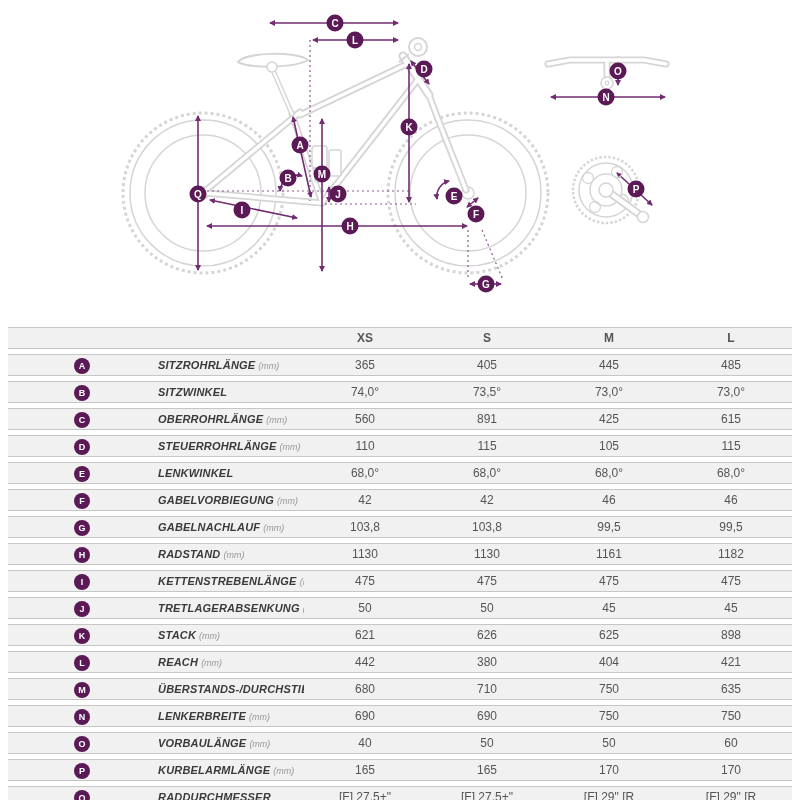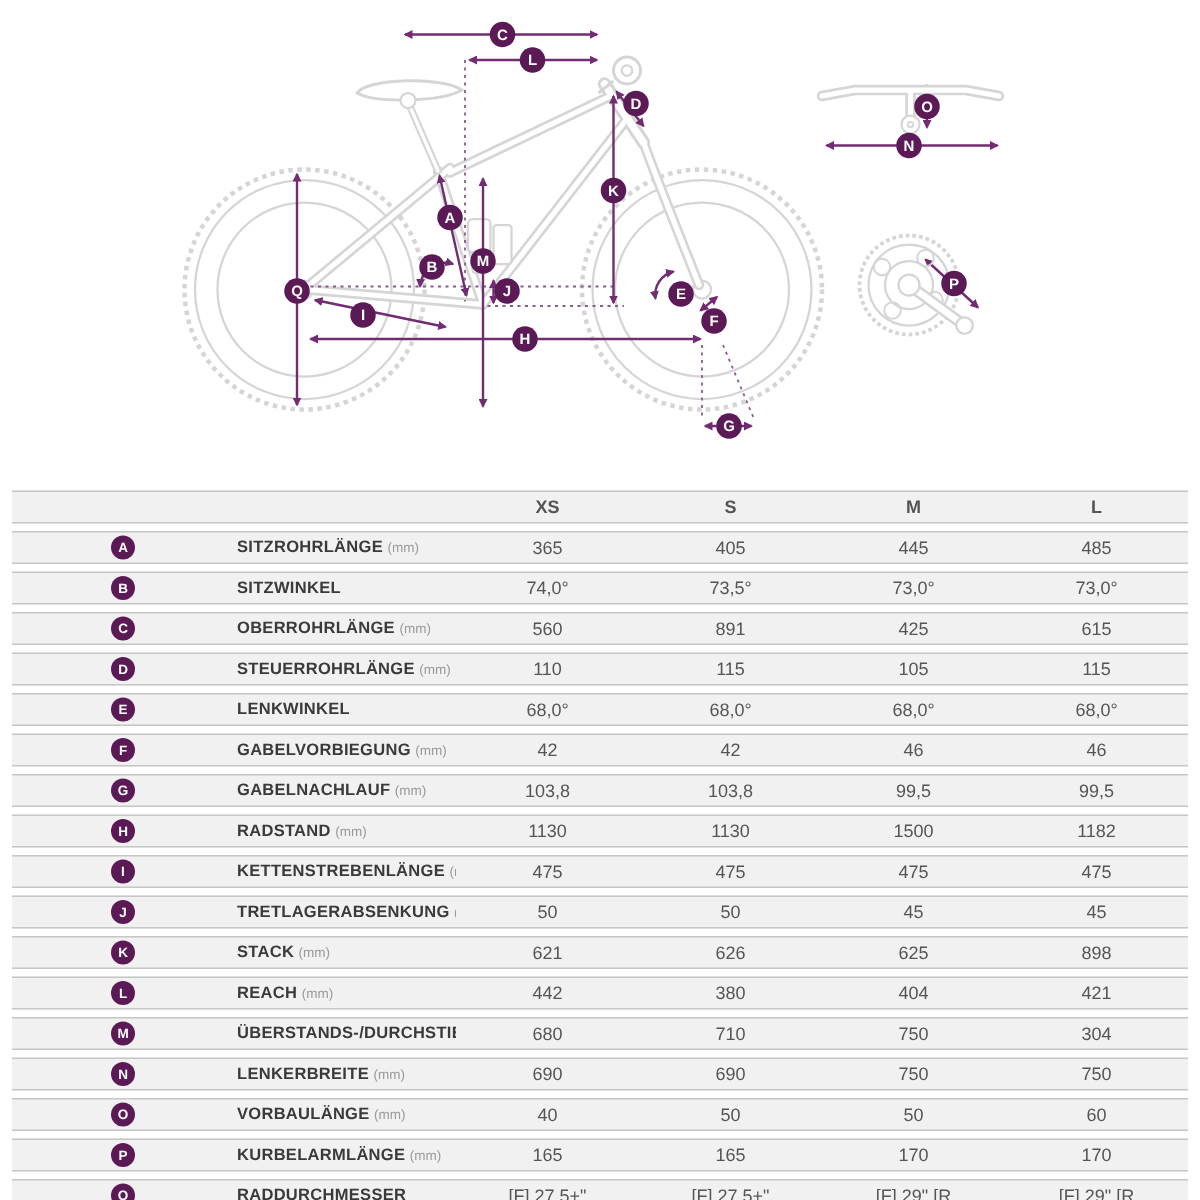--- a/index.html
+++ b/index.html
@@ -10,21 +10,21 @@
   .diagram-wrap { width:800px; height:322px; position:relative; }
   svg text.mark { font-family:"Liberation Sans",sans-serif; font-size:10px; font-weight:bold; fill:#ffffff; }
 
   
   table.geo-table { width:784px; margin:0 8px; border-collapse:separate; border-spacing:0 5px; table-layout:fixed; }
   .geo-table th, .geo-table td {
       background:#f1f1f1; border-top:1px solid #c6c6c6; border-bottom:1px solid #c6c6c6;
       height:20px; padding:0 2px; white-space:nowrap; overflow:hidden; }
   .geo-table th { color:#666; font-weight:700; font-size:13px; text-align:center; }
   td.col-letter { width:66px; text-align:center; }
-  td.col-label  { text-align:left; font-size:11px; font-weight:700; color:#3a3a3a; letter-spacing:.2px; }
+  td.col-label  { text-align:left; font-size:11px; font-weight:700; color:#3a3a3a; letter-spacing:.2px;font-style:italic; }
   .unit { font-size:9px; color:#999; font-weight:400; margin-left:3px; letter-spacing:0; }
   td.col-val, th.col-val { width:118px; text-align:center; font-size:12px; color:#555; }
   .badge { display:inline-block; width:16px; height:16px; border-radius:50%;
            background:#5b1a56; color:#fff; font-size:9px; font-weight:700;
            line-height:16px; text-align:center; vertical-align:middle; }
 </style>
 </head>
 <body>
 
 <div class="page">
@@ -287,21 +287,21 @@
           <td class="col-val">103,8</td>
           <td class="col-val">103,8</td>
           <td class="col-val">99,5</td>
           <td class="col-val">99,5</td>
         </tr>
         <tr>
           <td class="col-letter"><span class="badge">H</span></td>
           <td class="col-label"><span>RADSTAND</span><span class="unit">(mm)</span></td>
           <td class="col-val">1130</td>
           <td class="col-val">1130</td>
-          <td class="col-val">1500</td>
+          <td class="col-val">1161</td>
           <td class="col-val">1182</td>
         </tr>
         <tr>
           <td class="col-letter"><span class="badge">I</span></td>
           <td class="col-label"><span>KETTENSTREBENLÄNGE</span><span class="unit">(mm)</span></td>
           <td class="col-val">475</td>
           <td class="col-val">475</td>
           <td class="col-val">475</td>
           <td class="col-val">475</td>
         </tr>
@@ -328,21 +328,21 @@
           <td class="col-val">380</td>
           <td class="col-val">404</td>
           <td class="col-val">421</td>
         </tr>
         <tr>
           <td class="col-letter"><span class="badge">M</span></td>
           <td class="col-label"><span>ÜBERSTANDS-/DURCHSTIEGSHÖHE</span></td>
           <td class="col-val">680</td>
           <td class="col-val">710</td>
           <td class="col-val">750</td>
-          <td class="col-val">304</td>
+          <td class="col-val">635</td>
         </tr>
         <tr>
           <td class="col-letter"><span class="badge">N</span></td>
           <td class="col-label"><span>LENKERBREITE</span><span class="unit">(mm)</span></td>
           <td class="col-val">690</td>
           <td class="col-val">690</td>
           <td class="col-val">750</td>
           <td class="col-val">750</td>
         </tr>
         <tr>

